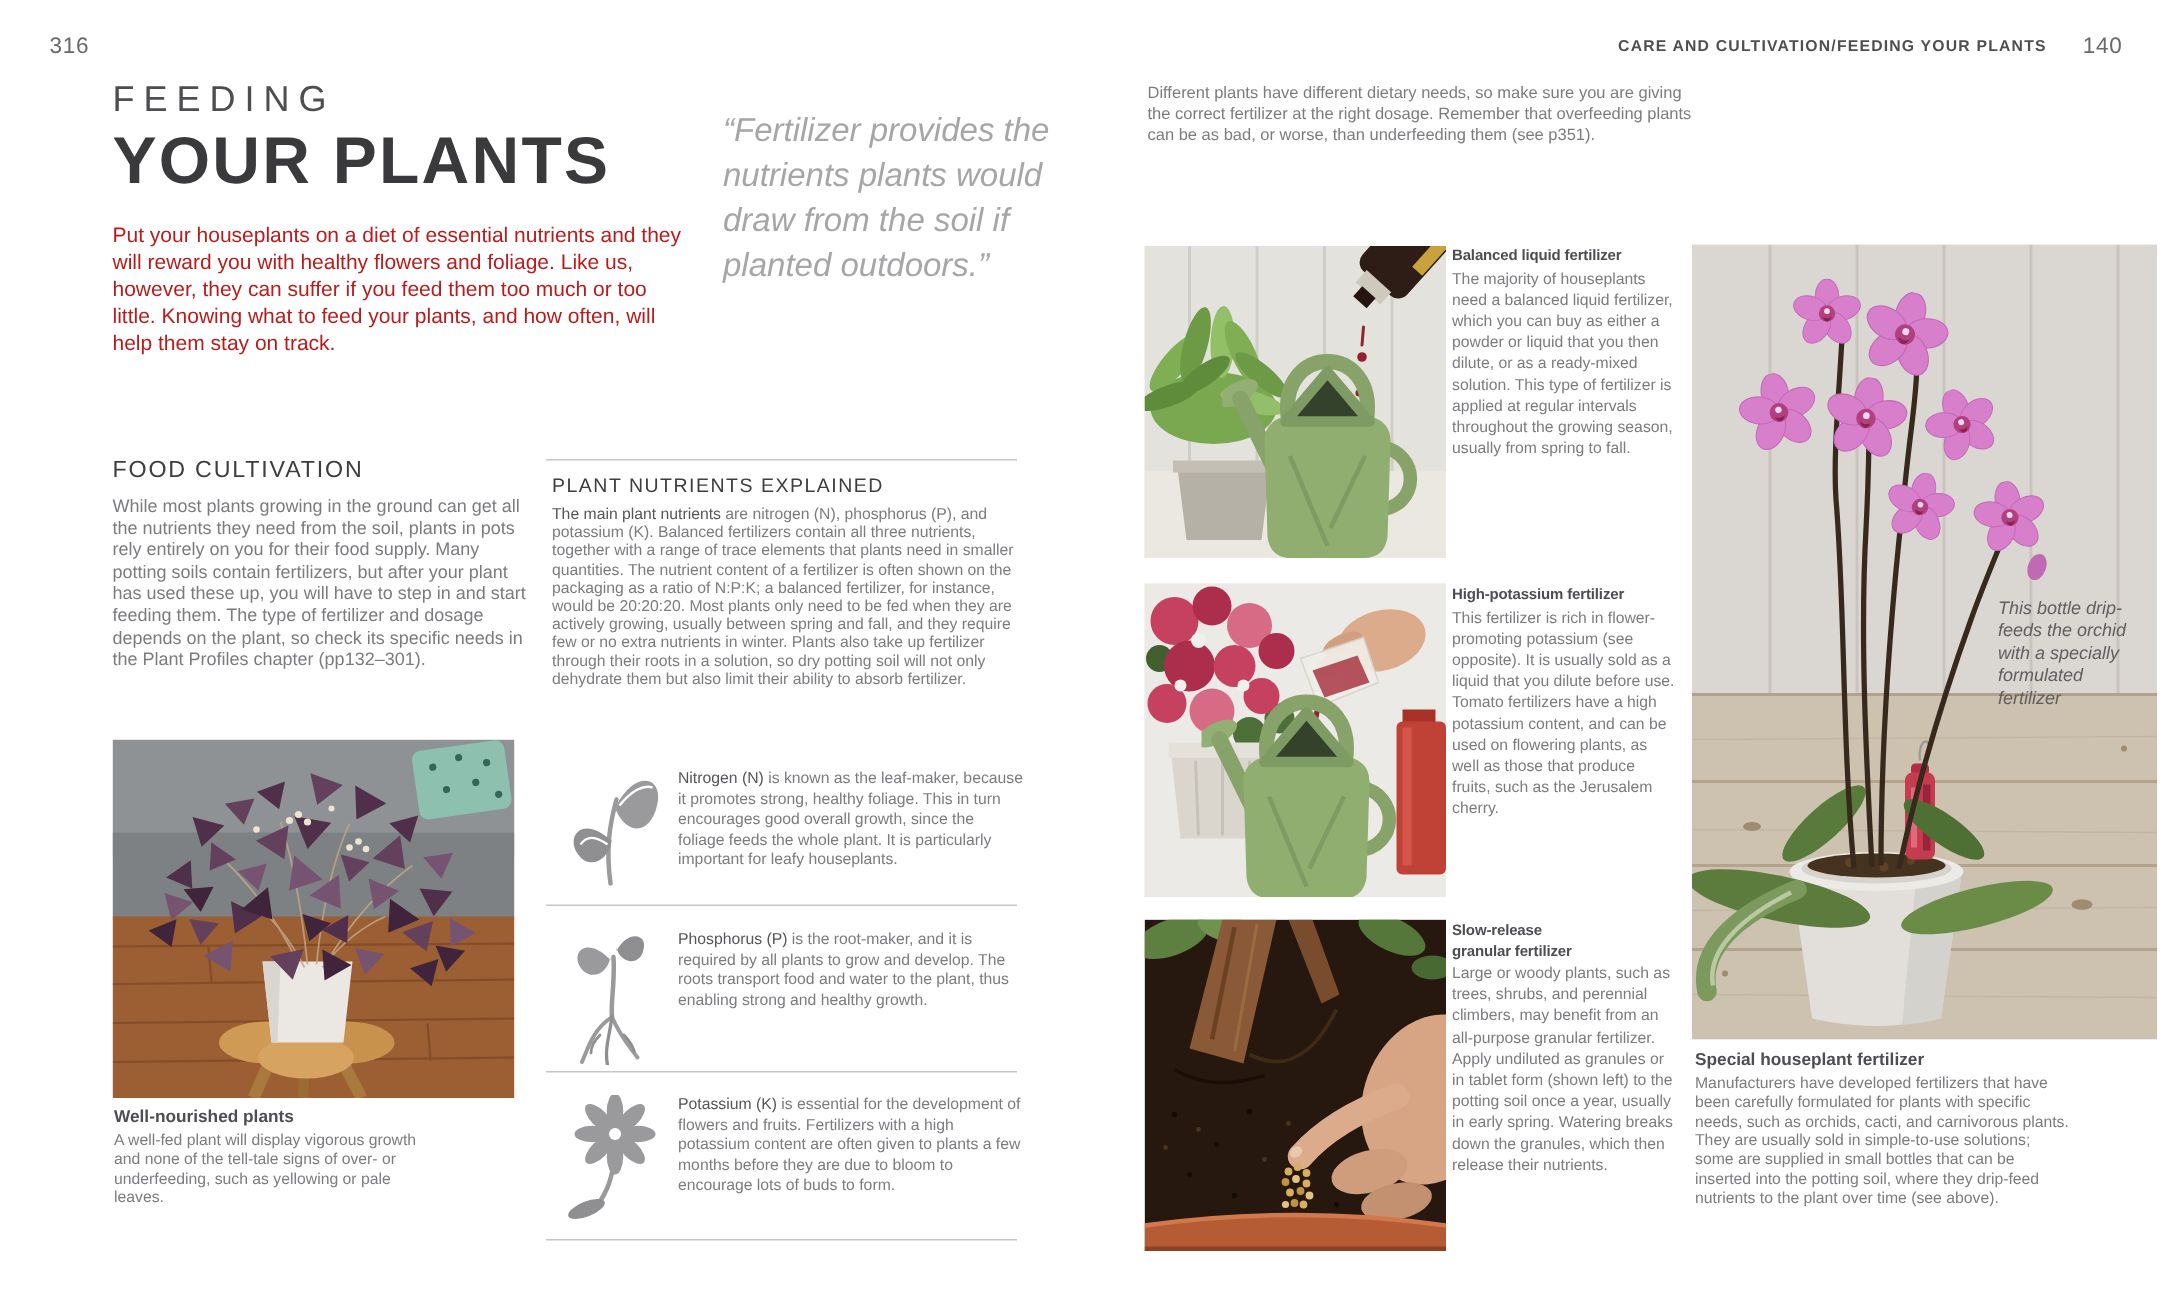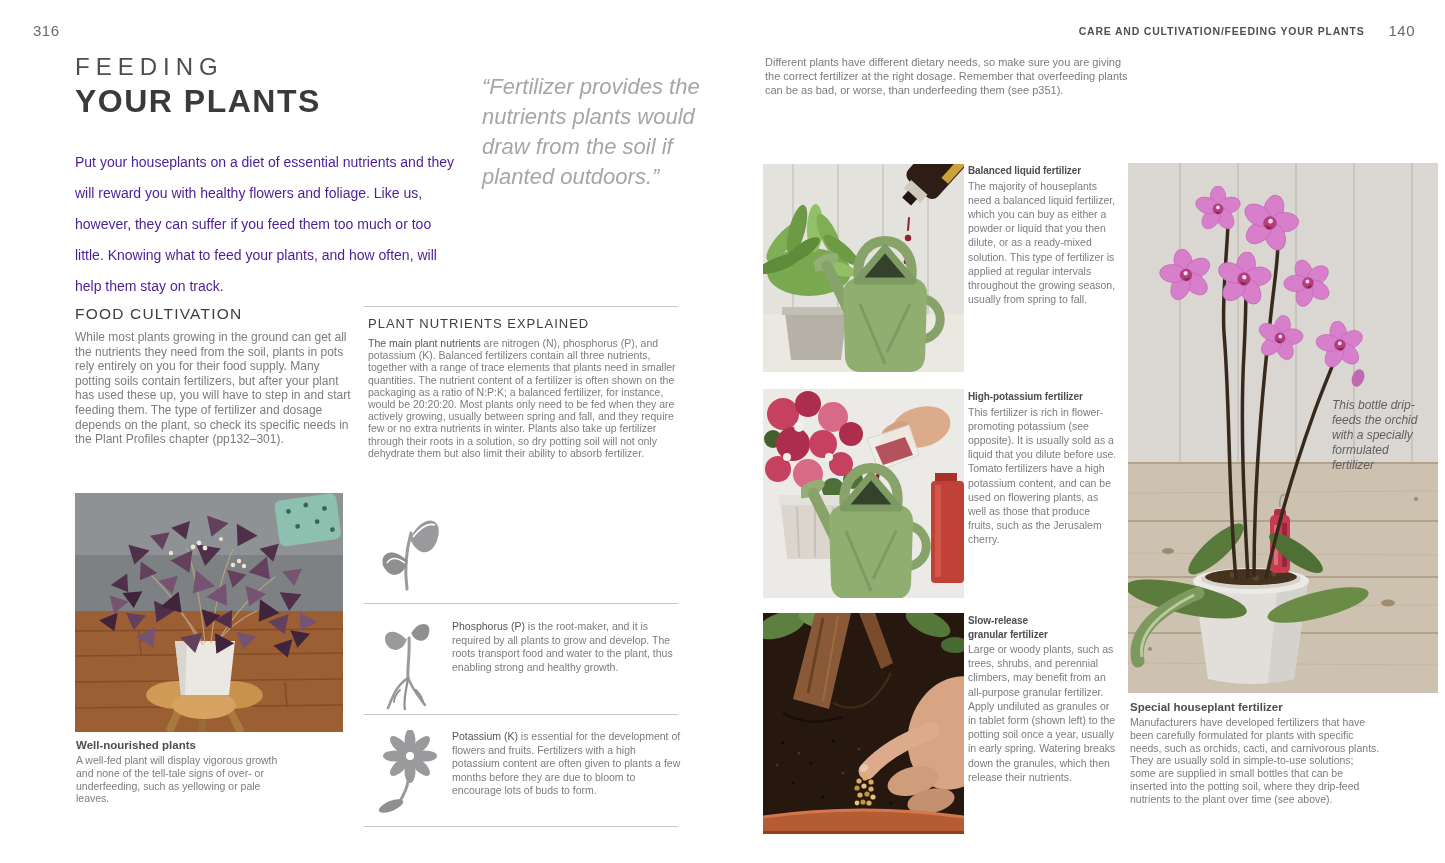--- a/index.html
+++ b/index.html
@@ -1,22 +1,22 @@
 <!DOCTYPE html>
 <html><head>
 <meta charset="utf-8">
 <style>
   html,body{margin:0;padding:0;background:#ffffff;}
   #spread{position:relative;width:1445px;height:863px;background:#ffffff;overflow:hidden;
           font-family:"Liberation Sans", sans-serif;color:#7c7c80;}
   .abs{position:absolute;}
   .pagenum{font-size:15px;color:#6a6a6d;letter-spacing:.5px;}
   .title-line1{font-size:24px;letter-spacing:6px;color:#4e4e51;font-weight:400;}
-  .title-line2{font-size:32px;letter-spacing:1.5px;color:#3a3a3d;font-weight:600;margin-top:2px;}
-  .intro{font-size:14px;line-height:31px;color:#4c1d95;}
+  .title-line2{font-size:44px;letter-spacing:1.5px;color:#3a3a3d;font-weight:600;margin-top:2px;}
+  .intro{font-size:14px;line-height:18px;color:#b91c1c;}
   .quote{font-size:22px;line-height:30px;color:#a6a6a9;font-style:italic;}
   .sechead{font-size:15.5px;letter-spacing:1.2px;color:#3e3e41;font-weight:400;}
   .subhead{font-size:13px;letter-spacing:1px;color:#3e3e41;font-weight:400;}
   .colbody{font-size:12px;line-height:14.6px;color:#7c7c80;}
   .densebody{font-size:10.5px;line-height:12.2px;color:#7c7c80;}
   .itembody{font-size:10.5px;line-height:13.5px;color:#7c7c80;}
   .bold-lead{font-weight:400;color:#55555a;}
   .cap-title{font-size:11.5px;font-weight:700;color:#4d4d52;line-height:14px;}
   .cap-body{font-size:10.5px;line-height:12.8px;color:#7c7c80;}
   .entry-title{font-size:10px;font-weight:700;color:#4d4d52;line-height:13.5px;letter-spacing:-.1px;}
@@ -195,20 +195,21 @@
     <div class="abs nutrient-row" style="left:364px;top:513px;width:318px;">
       <div class="nutrient-icon">
         <svg width="62" height="78" viewBox="0 0 62 78">
           <path d="M30,76 C27,54 29,38 34,20" stroke="#9a9a9d" stroke-width="3" fill="none" stroke-linecap="round"></path>
           <path d="M34,24 C46,0 66,4 61,24 C57,42 42,46 33,26 Z" fill="#9a9a9d"></path>
           <path d="M36,24 C44,14 52,10 58,12" stroke="#ffffff" stroke-width="1.6" fill="none"></path>
           <path d="M31,48 C12,30 0,44 8,56 C15,67 29,62 31,46 Z" fill="#8f8f92"></path>
           <path d="M28,50 C20,44 14,44 10,50" stroke="#ffffff" stroke-width="1.5" fill="none"></path>
         </svg>
       </div>
+      <div class="itembody" style="flex:1;"><span class="bold-lead">Nitrogen (N)</span><span> is known as the leaf-maker, because it promotes strong, healthy foliage. This in turn encourages good overall growth, since the foliage feeds the whole plant. It is particularly important for leafy houseplants.</span></div>
     </div>
     <div class="abs rule" style="left:364px;top:603px;width:314px;"></div>
 
     <div class="abs nutrient-row" style="left:364px;top:620px;width:318px;">
       <div class="nutrient-icon">
         <svg width="60" height="90" viewBox="0 0 60 90">
           <path d="M29,20 C14,4 2,14 9,25 C15,34 27,30 29,18 Z" fill="#9a9a9d"></path>
           <path d="M33,14 C40,0 54,2 51,13 C49,24 36,23 33,12 Z" fill="#8f8f92"></path>
           <path d="M31,18 C32,36 29,48 30,58" stroke="#9a9a9d" stroke-width="3" fill="none" stroke-linecap="round"></path>
           <path d="M30,58 C18,66 15,76 10,88" stroke="#9a9a9d" stroke-width="2.6" fill="none" stroke-linecap="round"></path>

